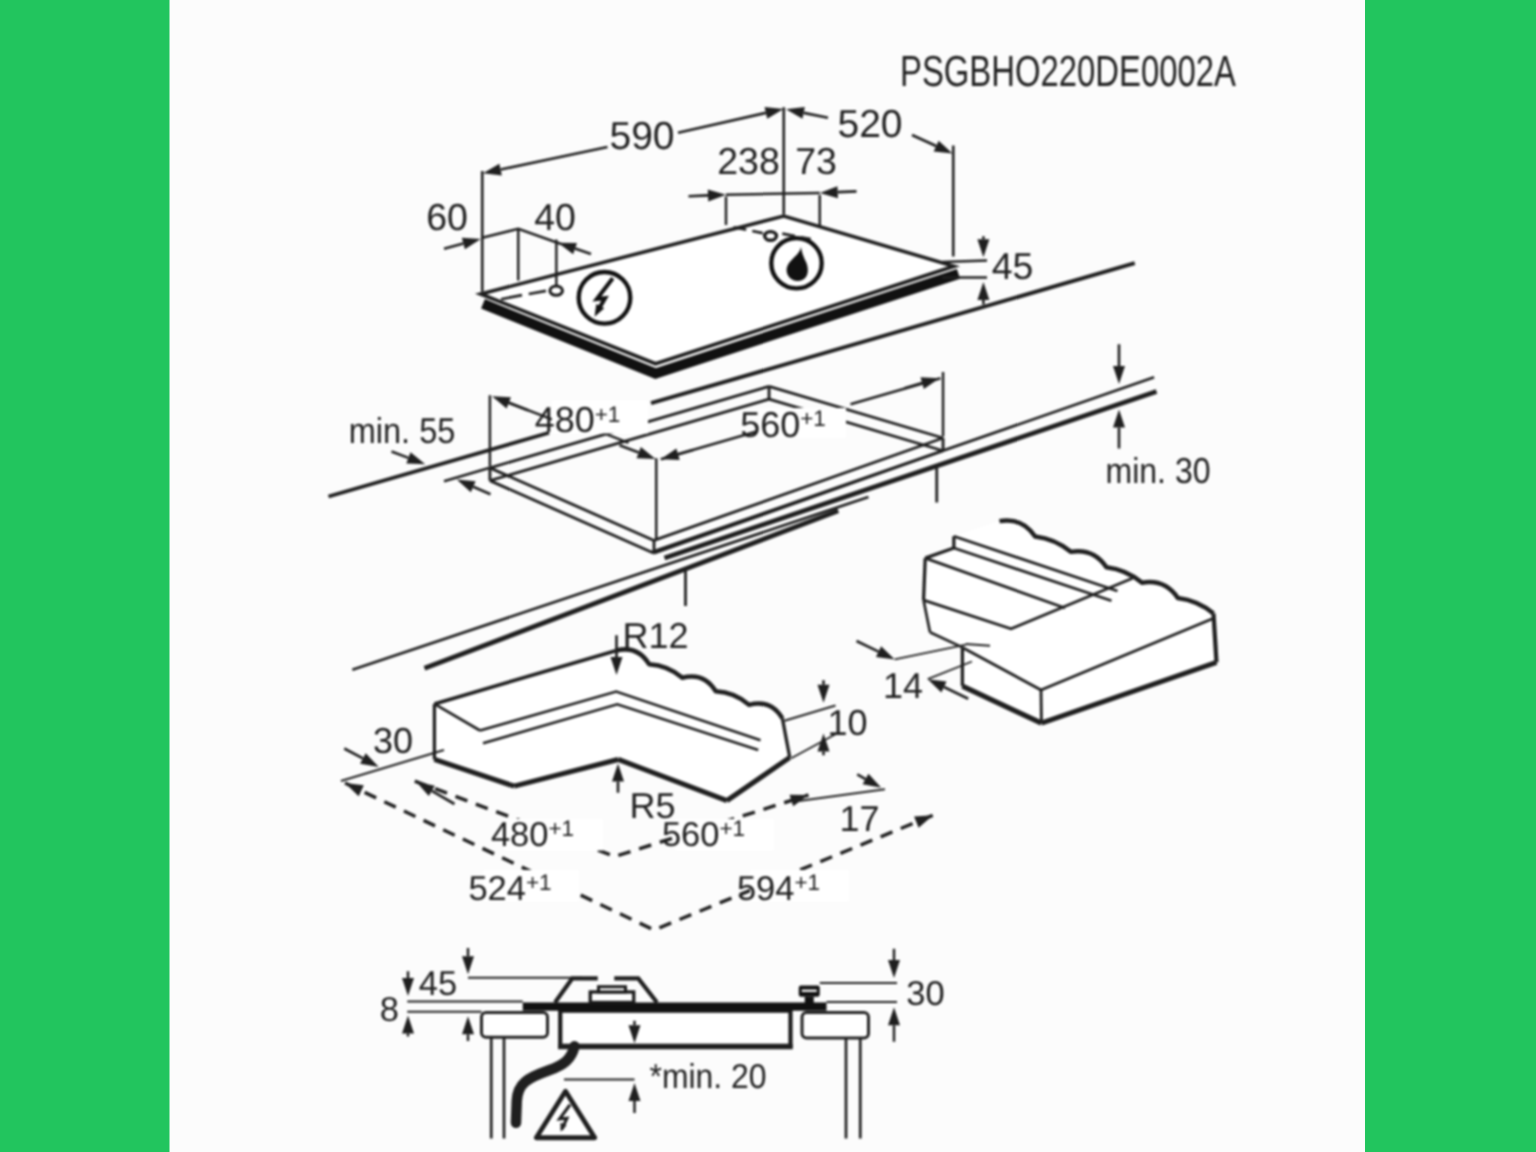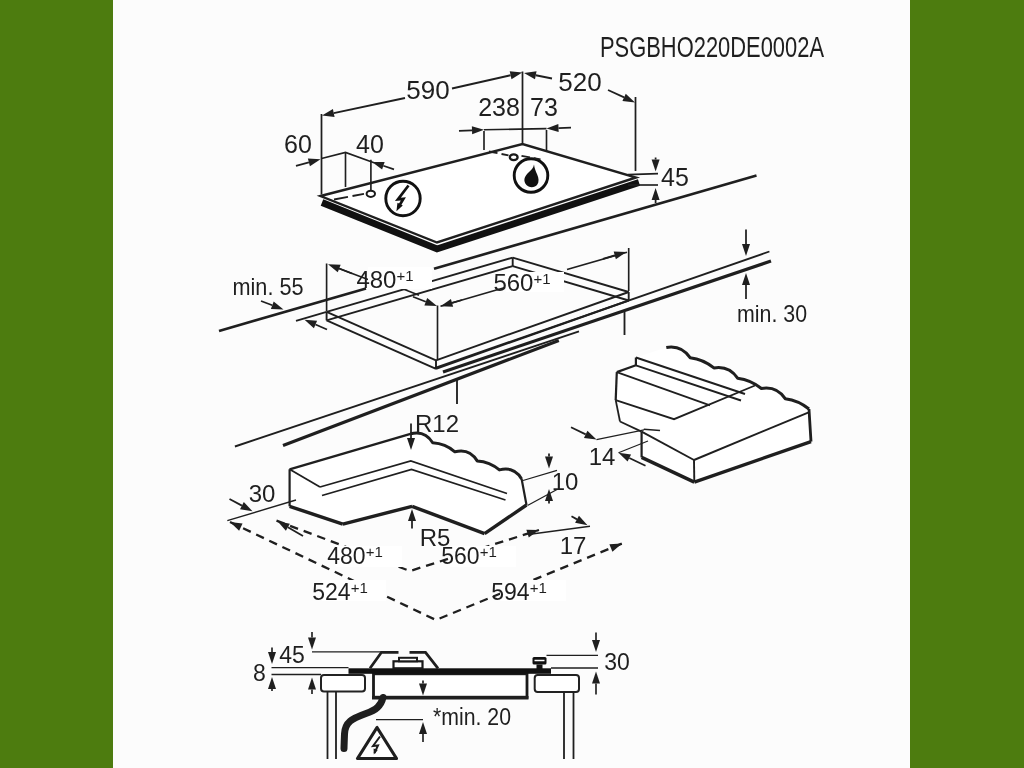--- a/index.html
+++ b/index.html
@@ -1,16 +1,16 @@
 <!DOCTYPE html>
 <html><head>
 <meta charset="utf-8">
 <style>
 html,body{margin:0;padding:0;background:#000;}
-#stage{position:relative;width:1024px;height:768px;background:#4d7c0f;overflow:hidden;}
+#stage{position:relative;width:1024px;height:768px;background:#22c55e;overflow:hidden;}
 #content{position:absolute;left:113px;top:0;width:797px;height:768px;background:#fcfcfc;}
 svg{position:absolute;left:0;top:0;}
 text{font-family:"Liberation Sans",sans-serif;}
 </style>
 </head>
 <body>
 <div id="stage">
 <div id="content"></div>
 <svg width="1024" height="768" viewBox="0 0 1024 768">
 <g style="filter:blur(0.6px)">

